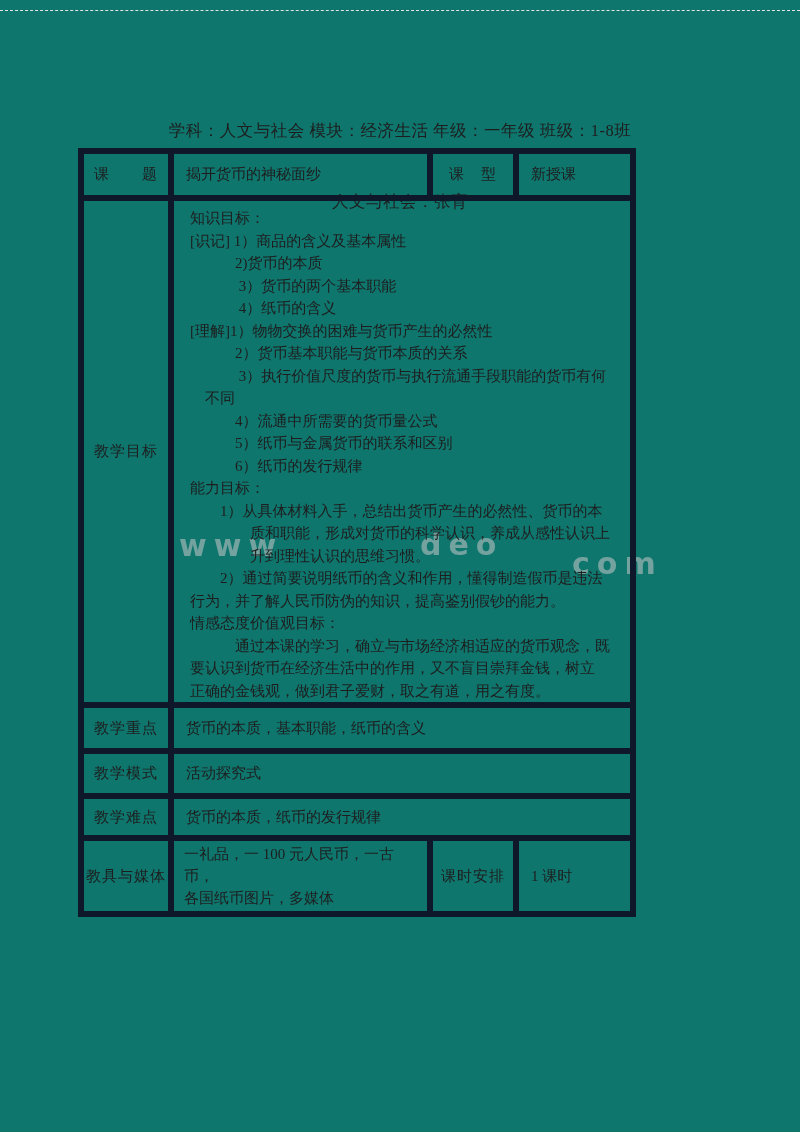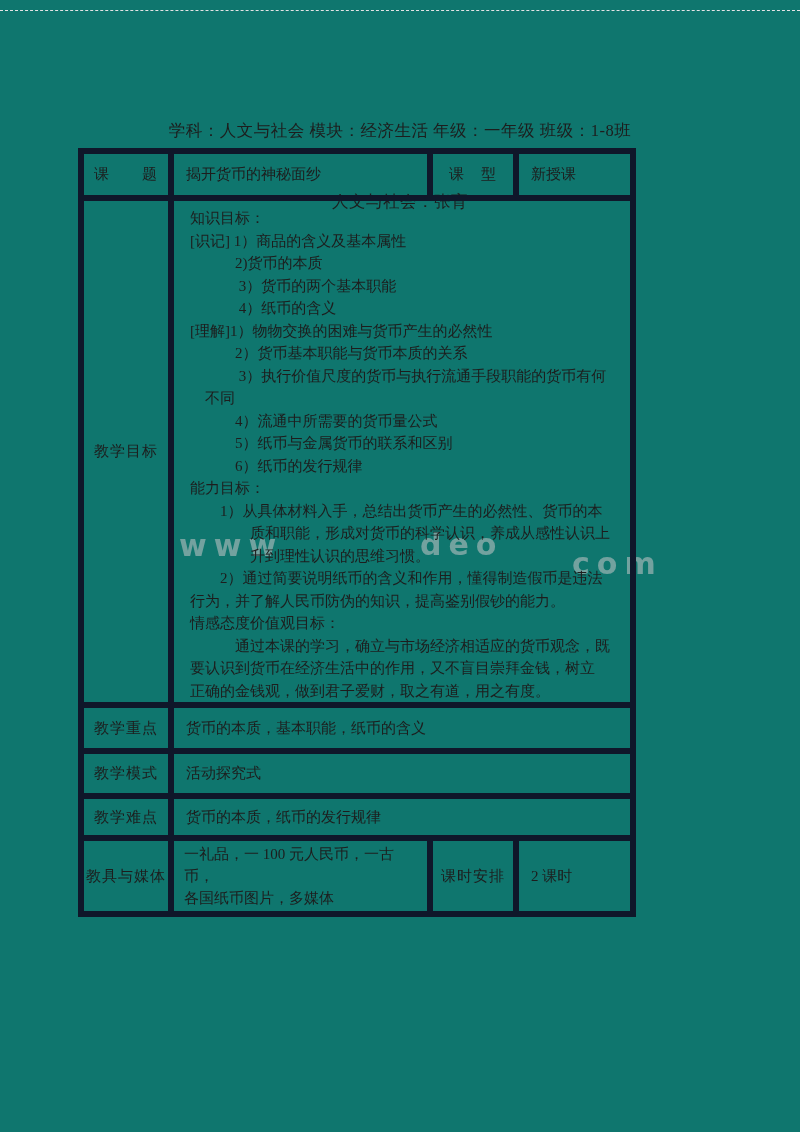--- a/index.html
+++ b/index.html
@@ -162,18 +162,18 @@
       <tr>
         <td class="label">教学难点</td>
         <td class="pad" colspan="3">货币的本质，纸币的发行规律</td>
       </tr>
       <tr>
         <td class="label">教具与媒体</td>
         <td class="pre media">一礼品，一 100 元人民币，一古
 币，
 各国纸币图片，多媒体</td>
         <td class="label">课时安排</td>
-        <td class="pad">2 课时</td>
+        <td class="pad">1 课时</td>
       </tr>
     </tbody>
   </table>
 
 </div>
 
 </body></html>

